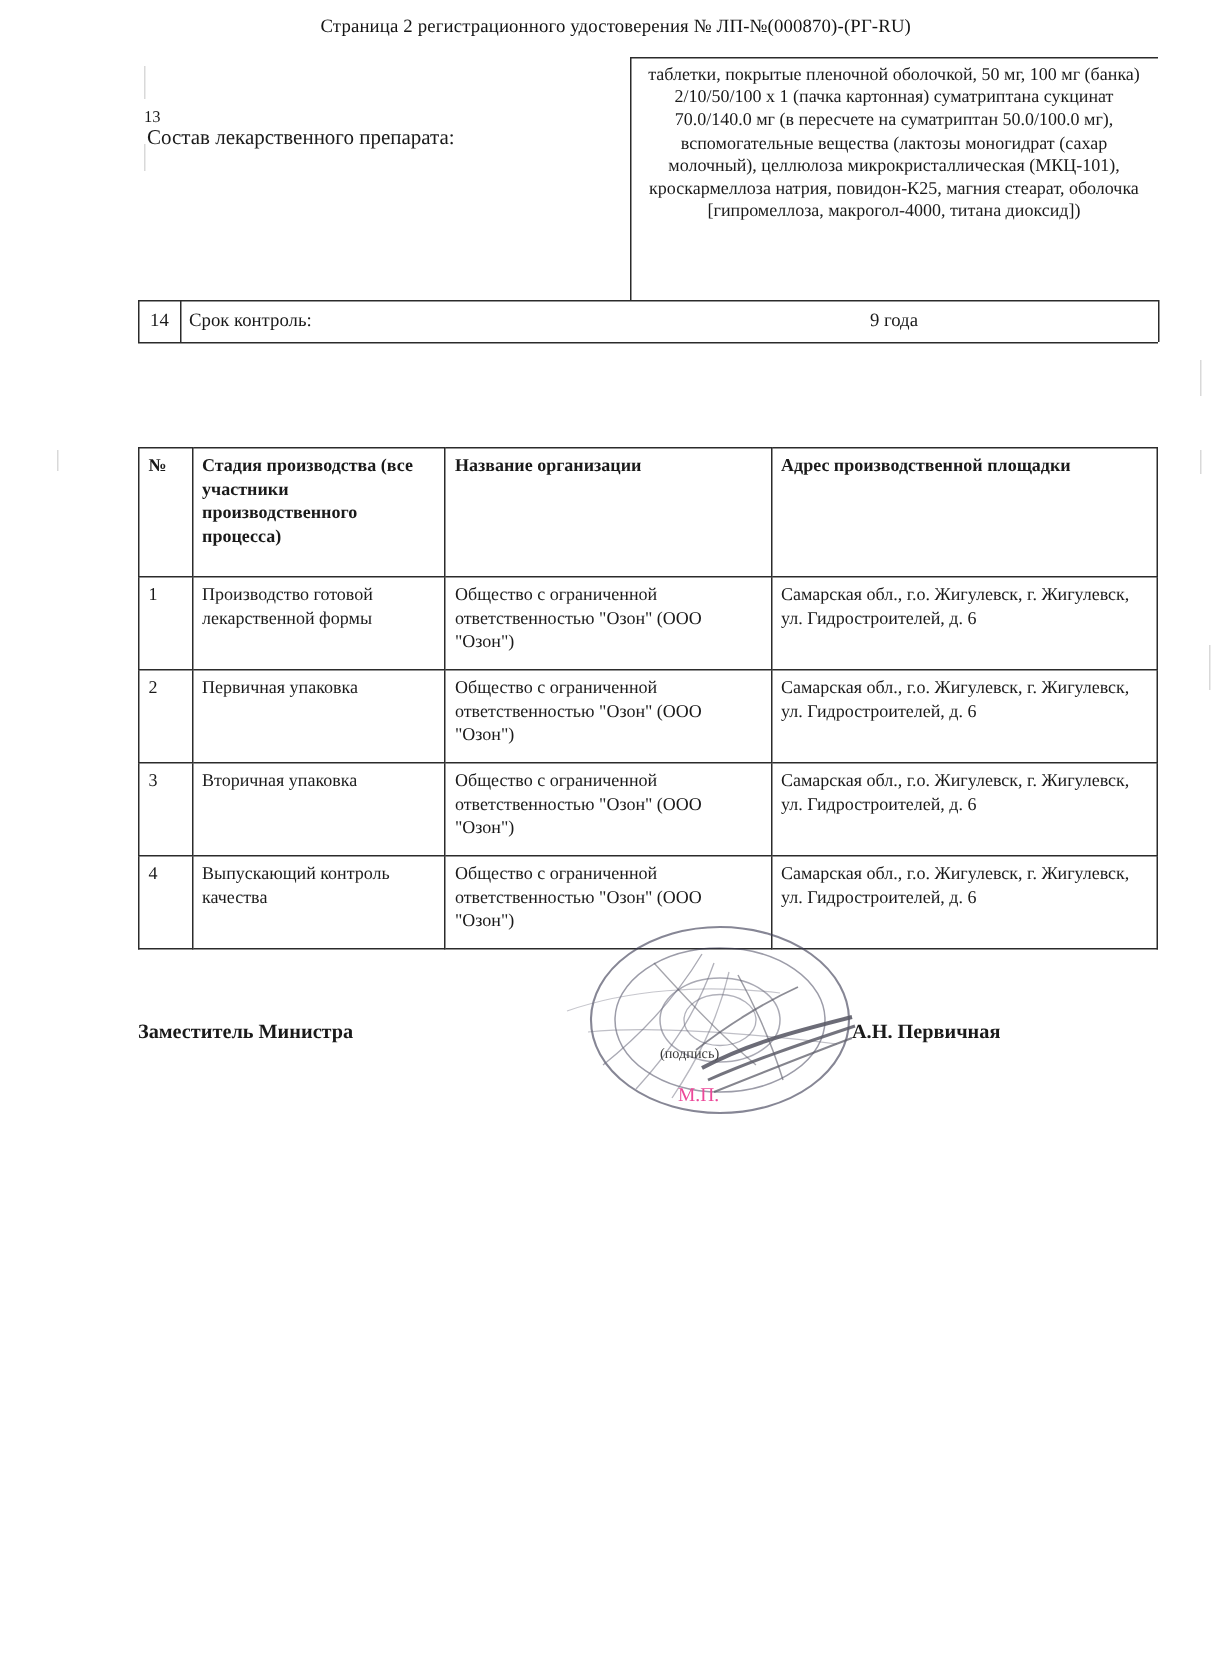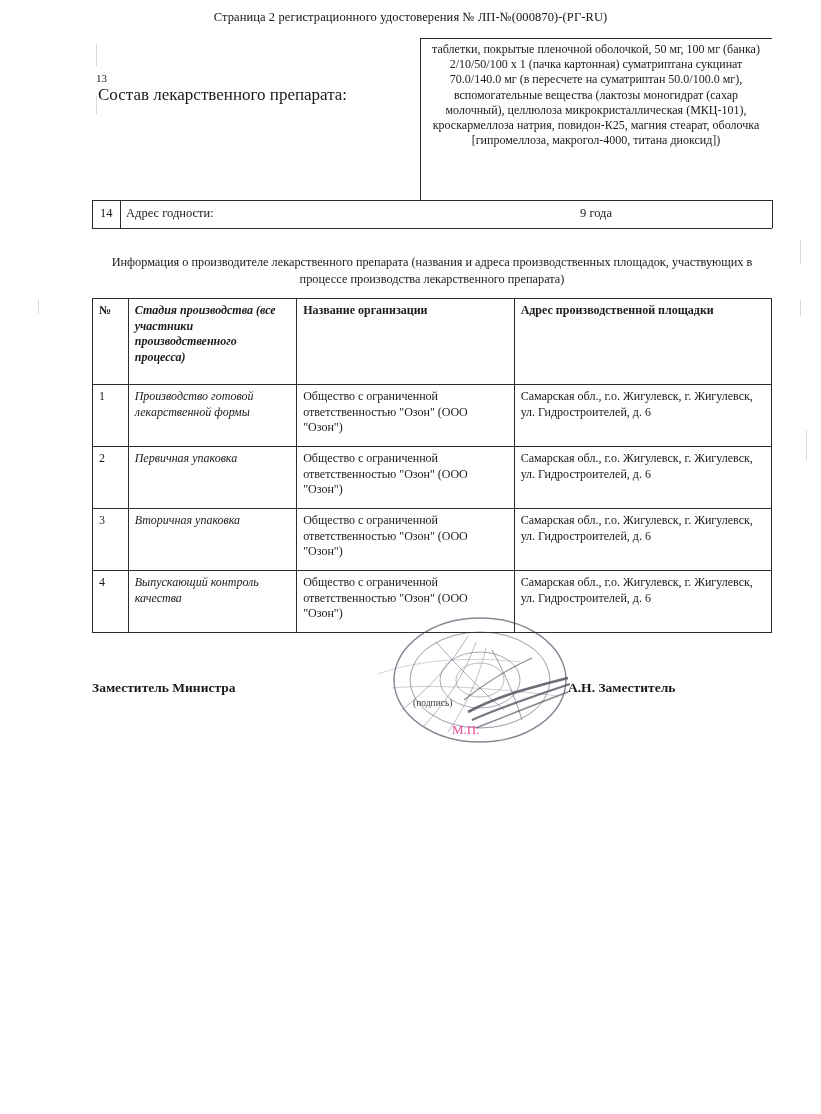--- a/index.html
+++ b/index.html
@@ -63,21 +63,21 @@
   }
   .vline-a { position: absolute; left: 92px; top: 200px; height: 28px; border-left: 1px solid #2b2b2b; }
   .vline-b { position: absolute; left: 120px; top: 200px; height: 28px; border-left: 1px solid #2b2b2b; }
   .vline-c { position: absolute; left: 772px; top: 200px; height: 28px; border-left: 1px solid #2b2b2b; }
 
   .row13-label {
     position: absolute;
     left: 98px;
     top: 85px;
     width: 310px;
-    font-size: 17px;
+    font-size: 14px;
   }
   .row13-num {
     position: absolute;
     left: 96px;
     top: 72px;
     font-size: 11px;
   }
   .row13-value {
     position: absolute;
     left: 424px;
@@ -136,21 +136,21 @@
     padding: 4px 6px;
     line-height: 1.3;
     font-weight: normal;
     text-align: left;
   }
   .mfg-table thead th {
     font-weight: bold;
     font-size: 12px;
   }
   .col-no    { width: 24px;  text-align: left; }
-  .col-stage { width: 162px; font-style: italic; }
+  .col-stage { width: 162px; }
   .col-org   { width: 218px; }
   .col-addr  { width: 262px; }
   .mfg-table tbody tr { height: 62px; }
   .mfg-table thead tr { height: 86px; }
 
   
   .sig-left {
     position: absolute;
     left: 92px;
     top: 680px;
@@ -159,21 +159,21 @@
   }
   .sig-right {
     position: absolute;
     left: 568px;
     top: 680px;
     font-size: 13.5px;
     font-weight: bold;
   }
   .sig-hint {
     position: absolute;
-    left: 413px;
+    left: 440px;
     top: 698px;
     font-size: 9.5px;
     color: #3a3a3a;
   }
   .sig-mp {
     position: absolute;
     left: 452px;
     top: 722px;
     font-size: 13px;
     color: #ec4899;
@@ -216,24 +216,23 @@
   <div class="line-14-bottom"></div>
   <div class="vline-a"></div>
   <div class="vline-b"></div>
   <div class="vline-c"></div>
 
   <div class="row13-num">13</div>
   <div class="row13-label">Состав лекарственного препарата:</div>
   <div class="row13-value">таблетки, покрытые пленочной оболочкой, 50 мг, 100 мг (банка) 2/10/50/100 x 1 (пачка картонная) суматриптана сукцинат 70.0/140.0 мг (в пересчете на суматриптан 50.0/100.0 мг), вспомогательные вещества (лактозы моногидрат (сахар молочный), целлюлоза микрокристаллическая (МКЦ-101), кроскармеллоза натрия, повидон-К25, магния стеарат, оболочка [гипромеллоза, макрогол-4000, титана диоксид])</div>
 
   <div class="row14-num">14</div>
-  <div class="row14-label">Адрес годности:</div>
+  <div class="row14-label">Срок контроль:</div>
   <div class="row14-value">9 года</div>
 
-  <div class="intro">Информация о производителе лекарственного препарата (названия и адреса производственных площадок, участвующих в процессе производства лекарственного препарата)</div>
 
   <table class="mfg-table">
     <thead>
       <tr>
         <th class="col-no">№</th>
         <th class="col-stage">Стадия производства (все участники производственного процесса)</th>
         <th class="col-org">Название организации</th>
         <th class="col-addr">Адрес производственной площадки</th>
       </tr>
     </thead>
@@ -282,21 +281,21 @@
       <path d="M104 136 C134 124, 164 112, 196 100" stroke="#1d1d2e" stroke-width="1.4" opacity="0.75"></path>
       <path d="M92 108 C112 92, 138 76, 160 66" stroke="#1d1d2e" stroke-width="1.2" opacity="0.7"></path>
       <path d="M120 58 C132 80, 142 102, 150 128" stroke="#1d1d2e" stroke-width="1" opacity="0.6"></path>
       <path d="M64 50 C84 72, 106 96, 132 118" stroke="#1d1d2e" stroke-width="0.9" opacity="0.55"></path>
     </svg>
   </div>
 
   <div class="sig-left">Заместитель Министра</div>
   <div class="sig-hint">(подпись)</div>
   <div class="sig-mp">М.П.</div>
-  <div class="sig-right">А.Н. Заместитель</div>
+  <div class="sig-right">А.Н. Первичная</div>
 
   <div class="edge-marks">
     <i style="left:96px;  top:44px;  width:1px; height:22px;"></i>
     <i style="left:96px;  top:96px;  width:1px; height:18px;"></i>
     <i style="left:38px;  top:300px; width:1px; height:14px;"></i>
     <i style="left:800px; top:240px; width:1px; height:24px;"></i>
     <i style="left:800px; top:300px; width:1px; height:16px;"></i>
     <i style="left:806px; top:430px; width:1px; height:30px;"></i>
   </div>
 

